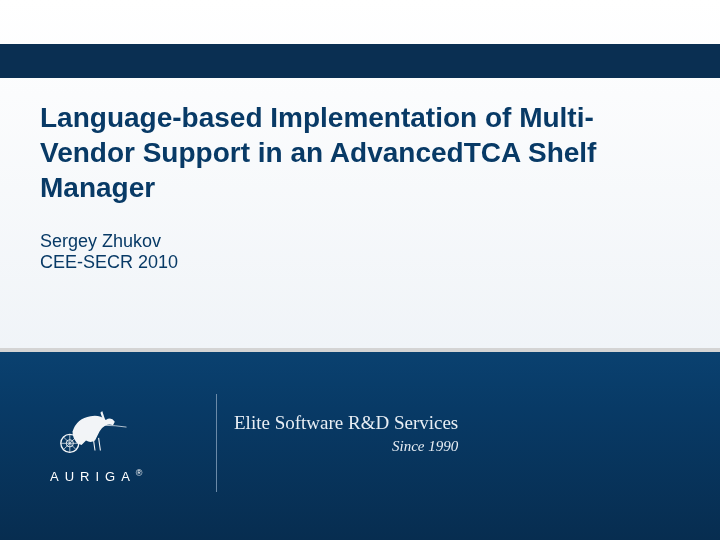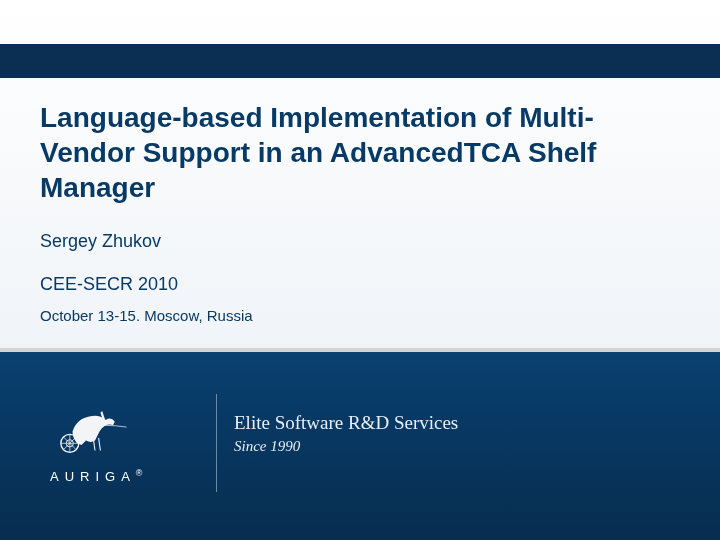--- a/index.html
+++ b/index.html
@@ -28,21 +28,20 @@
   .title {
     color: #083a66;
     font-size: 28px;
     font-weight: bold;
     line-height: 1.25;
     margin-bottom: 26px;
   }
   .author {
     color: #083a66;
     font-size: 18px;
-    margin-bottom: 22px;
   }
   .event {
     color: #083a66;
     font-size: 18px;
     margin-bottom: 12px;
   }
   .date-loc {
     color: #083a66;
     font-size: 15px;
   }
@@ -94,32 +93,32 @@
     font-family: Georgia, 'Times New Roman', serif;
   }
   .tagline1 {
     font-size: 19px;
     margin-bottom: 4px;
     font-family: Liberation Serif, serif;
   }
   .tagline2 {
     font-size: 15px;
     font-style: italic;
+    text-align: right;
   }
 </style>
 </head>
 <body>
 
 <div class="header-band"></div>
 
 <div class="content">
   <h1 class="title">Language-based Implementation of  Multi-Vendor Support in an AdvancedTCA Shelf Manager</h1>
   <div class="author">Sergey Zhukov</div>
   <div class="event">CEE-SECR 2010</div>
-  <div class="date-loc">October 13-15. Moscow, Russia</div>
 </div>
 
 <div class="footer">
   <div class="logo-area">
     <svg class="logo-horse" viewBox="0 0 100 62">
       <g fill="#ffffff" opacity="0.95">
         <path d="M 25 35 Q 30 20 45 18 Q 55 16 62 22 Q 68 18 72 24 L 70 28 Q 66 26 62 28 Q 58 30 55 35 L 50 45 Q 45 48 40 45 L 35 50 L 30 48 Q 25 42 25 35 Z"></path>
         <circle cx="22" cy="48" r="10" fill="none" stroke="#ffffff" stroke-width="1.5"></circle>
         <circle cx="22" cy="48" r="4" fill="none" stroke="#ffffff" stroke-width="1"></circle>
         <line x1="22" y1="38" x2="22" y2="58" stroke="#ffffff" stroke-width="0.8"></line>

